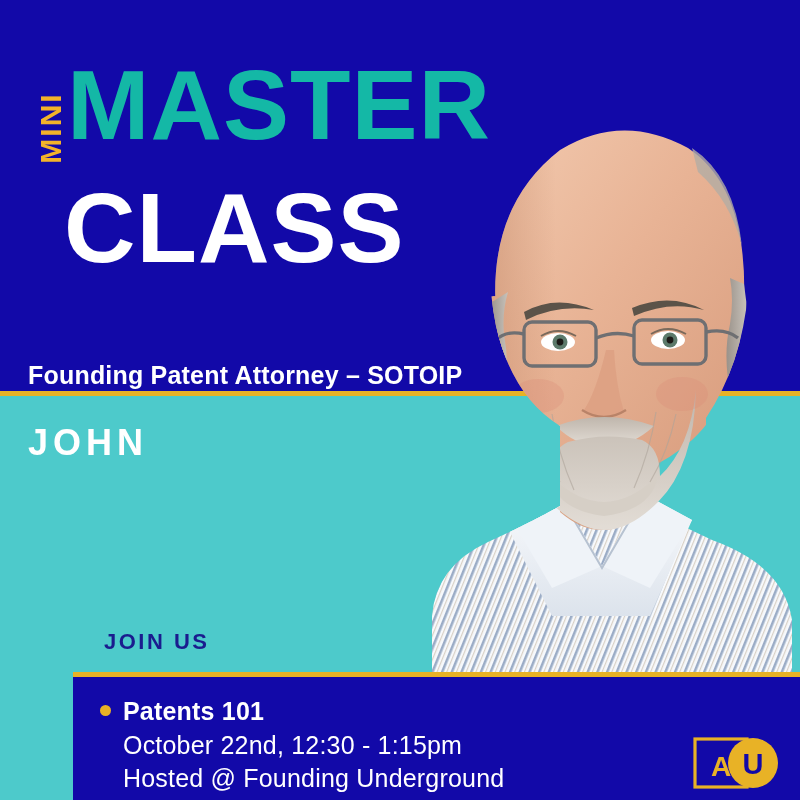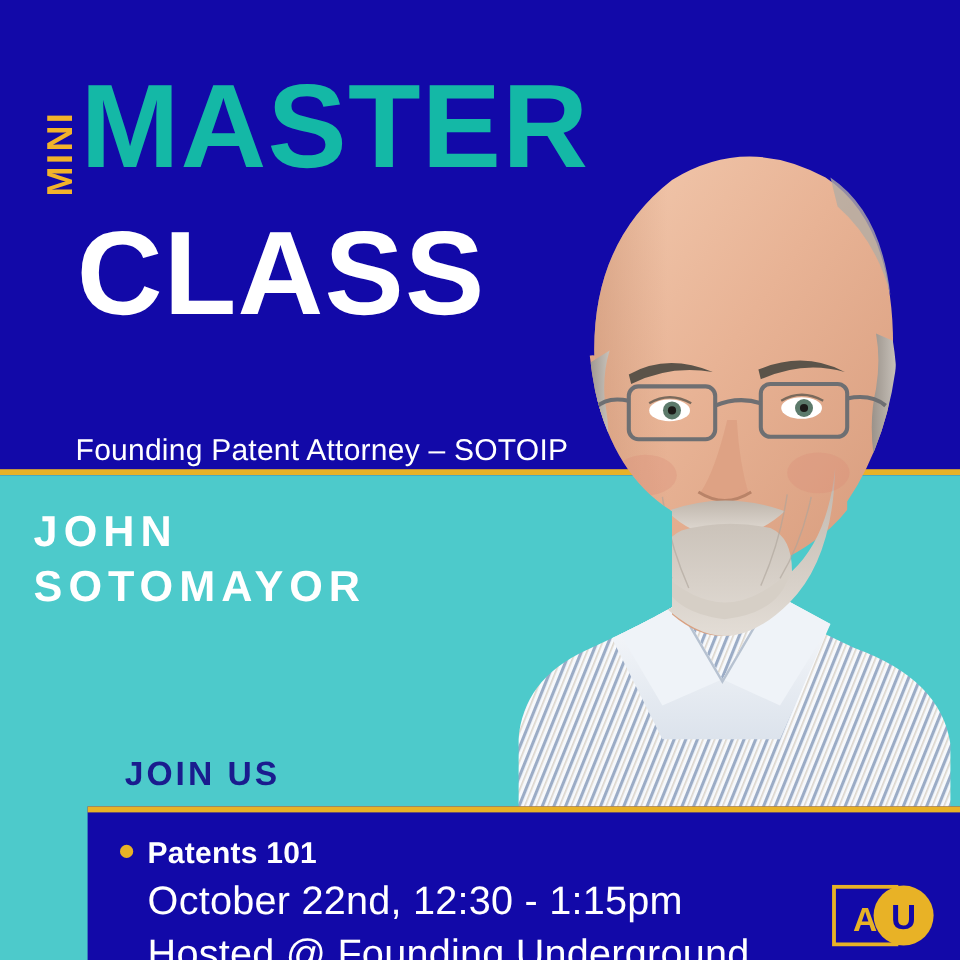--- a/index.html
+++ b/index.html
@@ -85,24 +85,23 @@
     line-height: 1;
   }
 
   
   .subtitle {
     position: absolute;
     left: 28px;
     top: 363px;
     color: #ffffff;
     font-size: 25px;
-    font-weight: 400;
+    font-weight: 700;
     letter-spacing: 0.2px;
     line-height: 1;
-    margin-left: 35px;
   }
 
   
   .name-block {
     position: absolute;
     left: 28px;
     top: 420px;
     color: #ffffff;
     font-size: 36px;
     font-weight: 700;
@@ -110,21 +109,21 @@
     line-height: 1.28;
   }
   .name-line { display: block; white-space: nowrap; }
 
   
   .join-us {
     position: absolute;
     left: 104px;
     top: 631px;
     color: #1A1C8E;
-    font-size: 28px;
+    font-size: 22px;
     font-weight: 700;
     letter-spacing: 2.5px;
     line-height: 1;
   }
 
   
   .details-panel {
     position: absolute;
     left: 73px;
     top: 672px;
@@ -163,21 +162,21 @@
     width: 11px;
     margin-right: 12px;
     flex: 0 0 auto;
   }
   .detail-primary {
     font-size: 25px;
     font-weight: 700;
     letter-spacing: 0.2px;
   }
   .detail-secondary {
-    font-size: 33px;
+    font-size: 25px;
     font-weight: 400;
     letter-spacing: 0.2px;
   }
 
   
   .au-logo {
     position: absolute;
     left: 693px;
     top: 737px;
     width: 86px;
@@ -314,21 +313,20 @@
   <div class="mini">MINI</div>
 
   <div class="master">MASTER</div>
 
   <div class="class-word">CLASS</div>
 
   <div class="subtitle">Founding Patent Attorney – SOTOIP</div>
 
   <div class="name-block">
     <span class="name-line">JOHN</span>
-    <span class="name-line">SOTOMAYOR</span>
   </div>
 
   <div class="join-us">JOIN US</div>
 
   <div class="details-panel">
     <ul class="detail-list">
       <li class="detail-row">
         <span class="bullet-dot"></span>
         <span class="detail-primary">Patents 101</span>
       </li>

